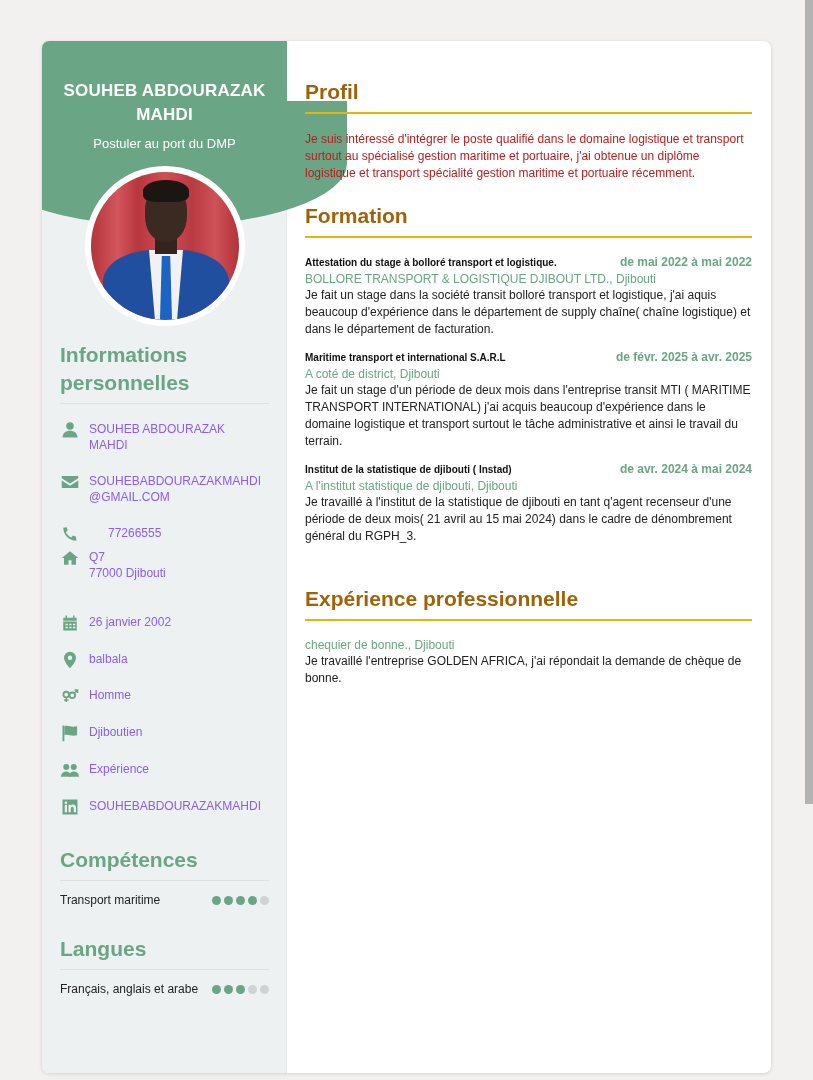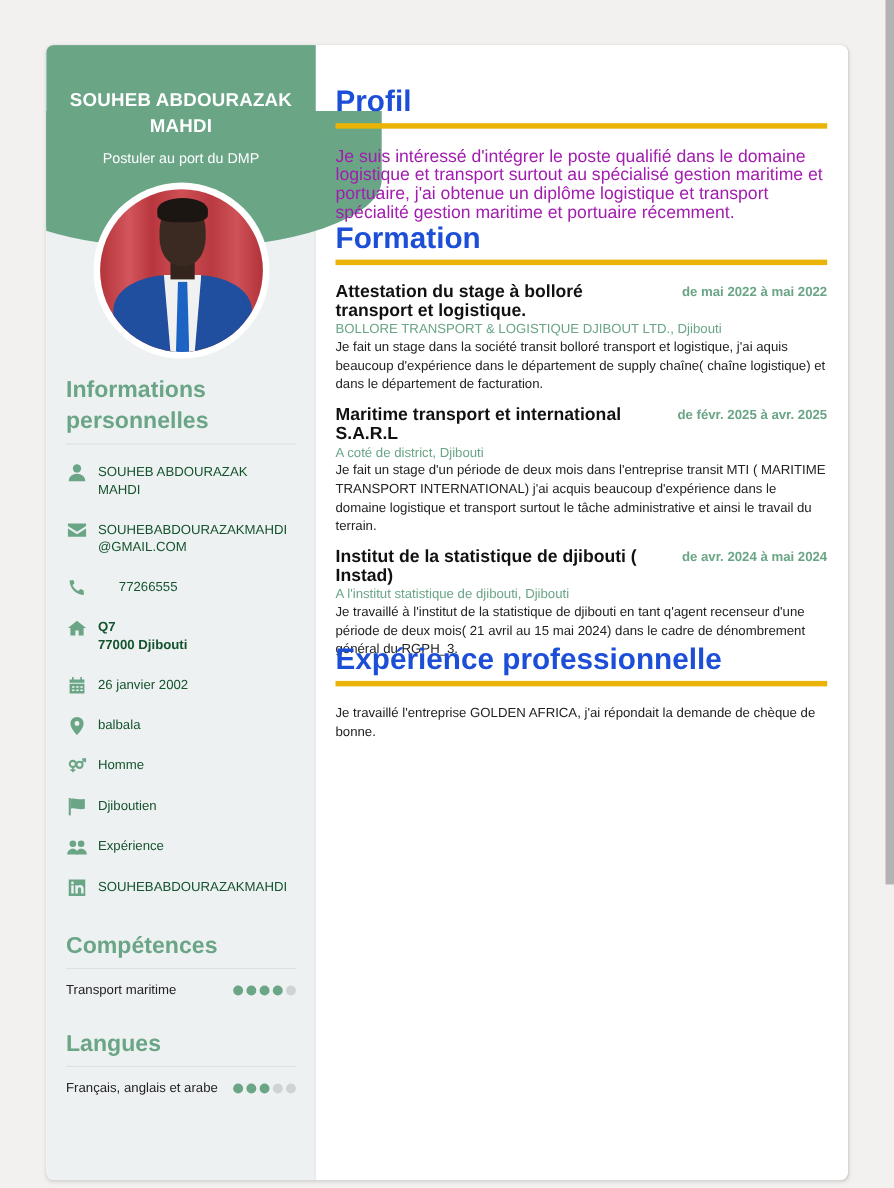--- a/index.html
+++ b/index.html
@@ -76,37 +76,37 @@
     background: #1d63c4; clip-path: polygon(15% 0, 85% 0, 100% 90%, 50% 100%, 0 90%);
   }
   .side-section { position: absolute; left: 18px; width: 209px; }
   .side-title {
     color: #6aa586; font-size: 21px; line-height: 28px; padding-bottom: 6px;
     border-bottom: 1px solid #dde1e2;
   }
   .info-item { display: flex; align-items: flex-start; margin-bottom: 0; position: absolute; left: 0; }
   .info-icon { width: 20px; height: 18px; margin-right: 9px; flex-shrink: 0; display: flex; align-items: center; justify-content: center; }
   .info-icon svg { width: 18px; height: 18px; fill: #6aa586; }
-  .info-text { font-size: 12px; color: #14532d; line-height: 16px; white-space: pre-line; }
+  .info-text { font-size: 12px; color: #8b5cf6; line-height: 16px; white-space: pre-line; }
   .skill-row { display: flex; justify-content: space-between; align-items: center; font-size: 12px; color: #222; margin-top: 12px; }
   .dots { display: flex; gap: 3px; }
   .dot { width: 9px; height: 9px; border-radius: 50%; background: #cfd3d4; }
   .dot.on { background: #6aa586; }
 
   
   .main { flex: 1; position: relative; padding: 0 18px; }
   .main-section { position: absolute; left: 18px; width: 447px; }
   .main-title {
-    color: #1d4ed8; font-size: 27px; line-height: 28px; padding-bottom: 6px;
-    border-bottom: 5px solid #eab308;
-  }
-  .para { font-size: 16px; color: #a21caf; line-height: 17px; }
+    color: #a16207; font-size: 21px; line-height: 28px; padding-bottom: 6px;
+    border-bottom: 2px solid #eab308;
+  }
+  .para { font-size: 12px; color: #b91c1c; line-height: 17px; }
   .entry { margin-top: 14px; }
   .entry-head { display: flex; justify-content: space-between; align-items: flex-start; }
-  .entry-title { font-weight: bold; font-size: 16px; color: #111; line-height: 17px; max-width: 255px; }
+  .entry-title { font-weight: bold; font-size: 10px; color: #111; line-height: 17px; max-width: 255px; }
   .entry-date { font-weight: bold; font-size: 12px; color: #6aa586; line-height: 17px; white-space: nowrap; text-align: right; }
   .entry-sub { font-size: 12px; color: #6aa586; line-height: 16px; }
   .entry-desc { font-size: 12px; color: #222; line-height: 17px; }
 </style>
 </head>
 <body>
 
 <div class="scrollbar-track">
   <div class="scrollbar-thumb"></div>
 </div>
@@ -154,21 +154,21 @@
 @GMAIL.COM</span>
       </div>
       <div class="info-item" style="top:104px;gap:19px;">
         <span class="info-icon">
             <svg viewBox="0 0 24 24">
               <path d="M20 15.5l-4-1.5-2.5 2.5c-3-1.5-5.5-4-7-7L9 7 7.5 3 3 3.5C3 13 11 21 20.5 21z"></path>
             </svg>
           </span>
         <span class="info-text">77266555</span>
       </div>
-      <div class="info-item" style="top:141px;font-weight:bold;">
+      <div class="info-item" style="top:128px;">
         <span class="info-icon">
             <svg viewBox="0 0 24 24">
               <path d="M12 3L1 12h3v9h6v-6h4v6h6v-9h3z"></path>
             </svg>
           </span>
         <span class="info-text">Q7
 77000 Djibouti</span>
       </div>
       <div class="info-item" style="top:193px;">
         <span class="info-icon">
@@ -293,17 +293,18 @@
           <div class="entry-date">de avr. 2024 à mai 2024</div>
         </div>
         <div class="entry-sub">A l'institut statistique de djibouti, Djibouti</div>
         <div class="entry-desc">Je travaillé à l'institut de la statistique de djibouti en tant q'agent recenseur d'une période de deux mois( 21 avril au 15 mai 2024) dans le cadre de dénombrement général du RGPH_3.</div>
       </div>
     </section>
 
     <section class="main-section" style="top:544px;">
       <h2 class="main-title">Expérience professionnelle</h2>
       <div class="entry" style="margin-top:16px;">
+        <div class="entry-sub">chequier de bonne., Djibouti</div>
         <div class="entry-desc">Je travaillé l'entreprise GOLDEN AFRICA, j'ai répondait la demande de chèque de bonne.</div>
       </div>
     </section>
   </main>
 </div>
 
 </body></html>

